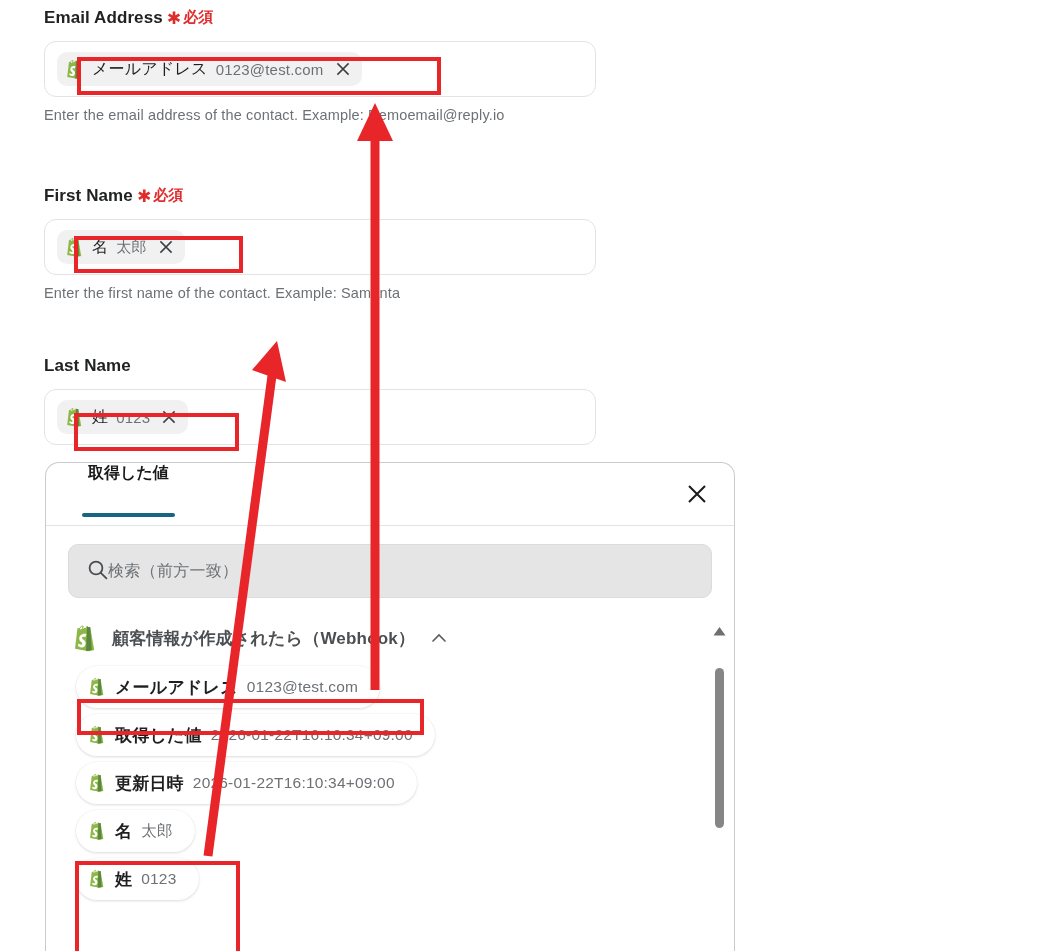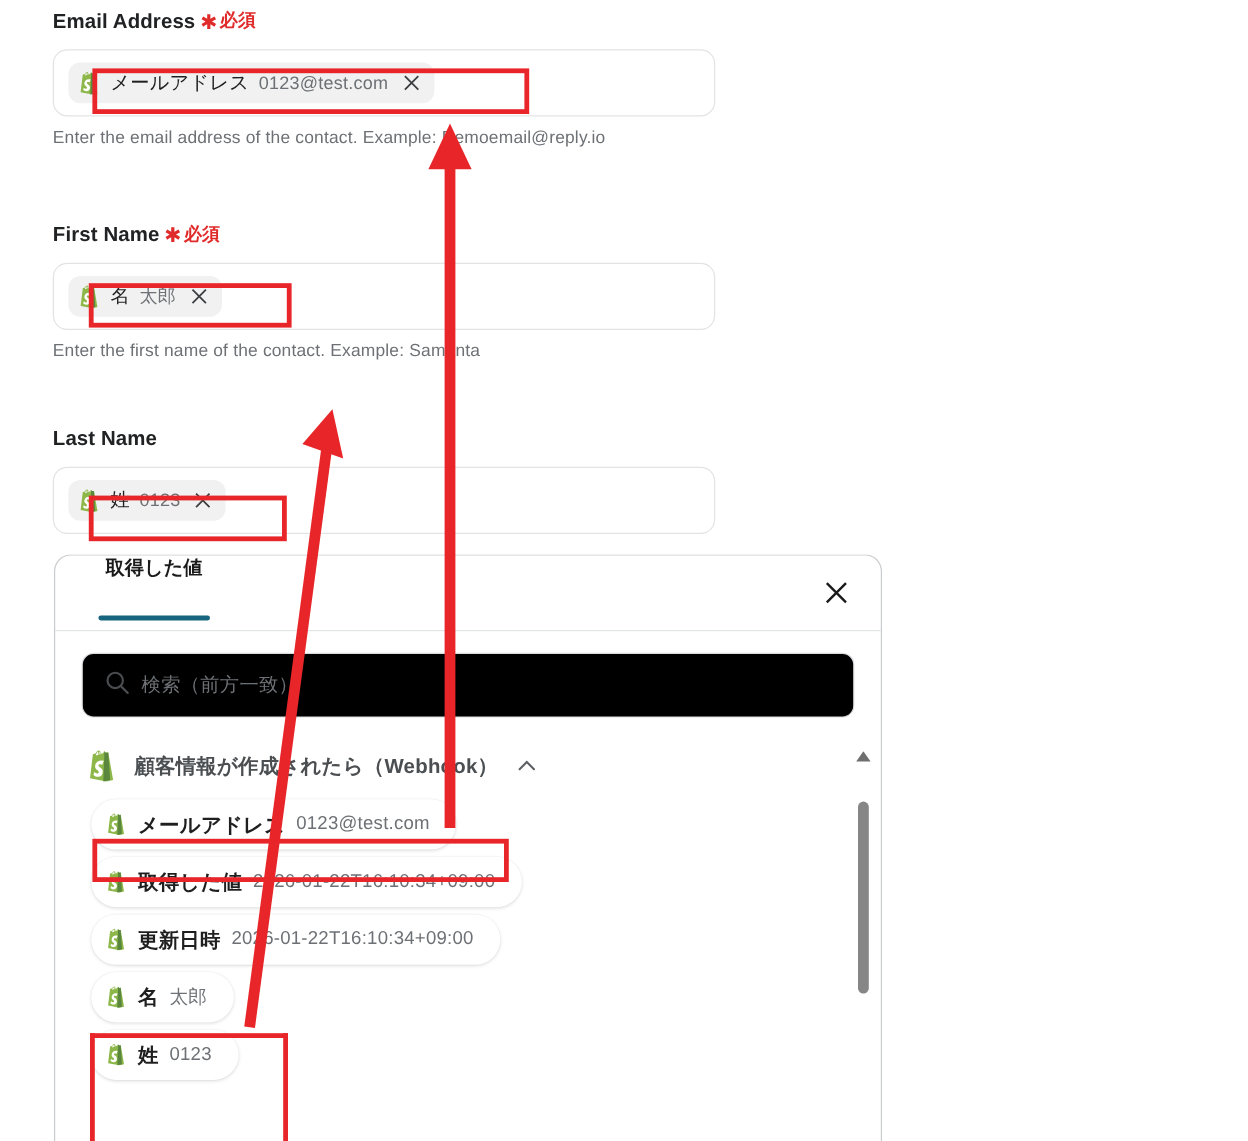--- a/index.html
+++ b/index.html
@@ -89,21 +89,21 @@
   .tab-close{
     margin-left:auto;width:30px;height:30px;
     display:flex;align-items:center;justify-content:center;
     color:#1a1a1a;cursor:pointer;
   }
   .tabs-divider{height:1px;background:#e1e3e5;margin:0;}
 
   .search-wrap{padding:18px 22px 0 22px;}
   .search-box{
     height:54px;border:1px solid #d9dbde;border-radius:10px;
-    background:#000000;display:flex;align-items:center;gap:10px;padding:0 18px;
+    background:#e5e5e5;display:flex;align-items:center;padding:0 18px;
     box-sizing:border-box;
   }
   .search-ph{font-size:16px;color:#6d7175;letter-spacing:.3px;}
 
   .list-area{
     position:relative;
     margin-top:18px;
     height:326px;
     overflow:hidden;
   }

